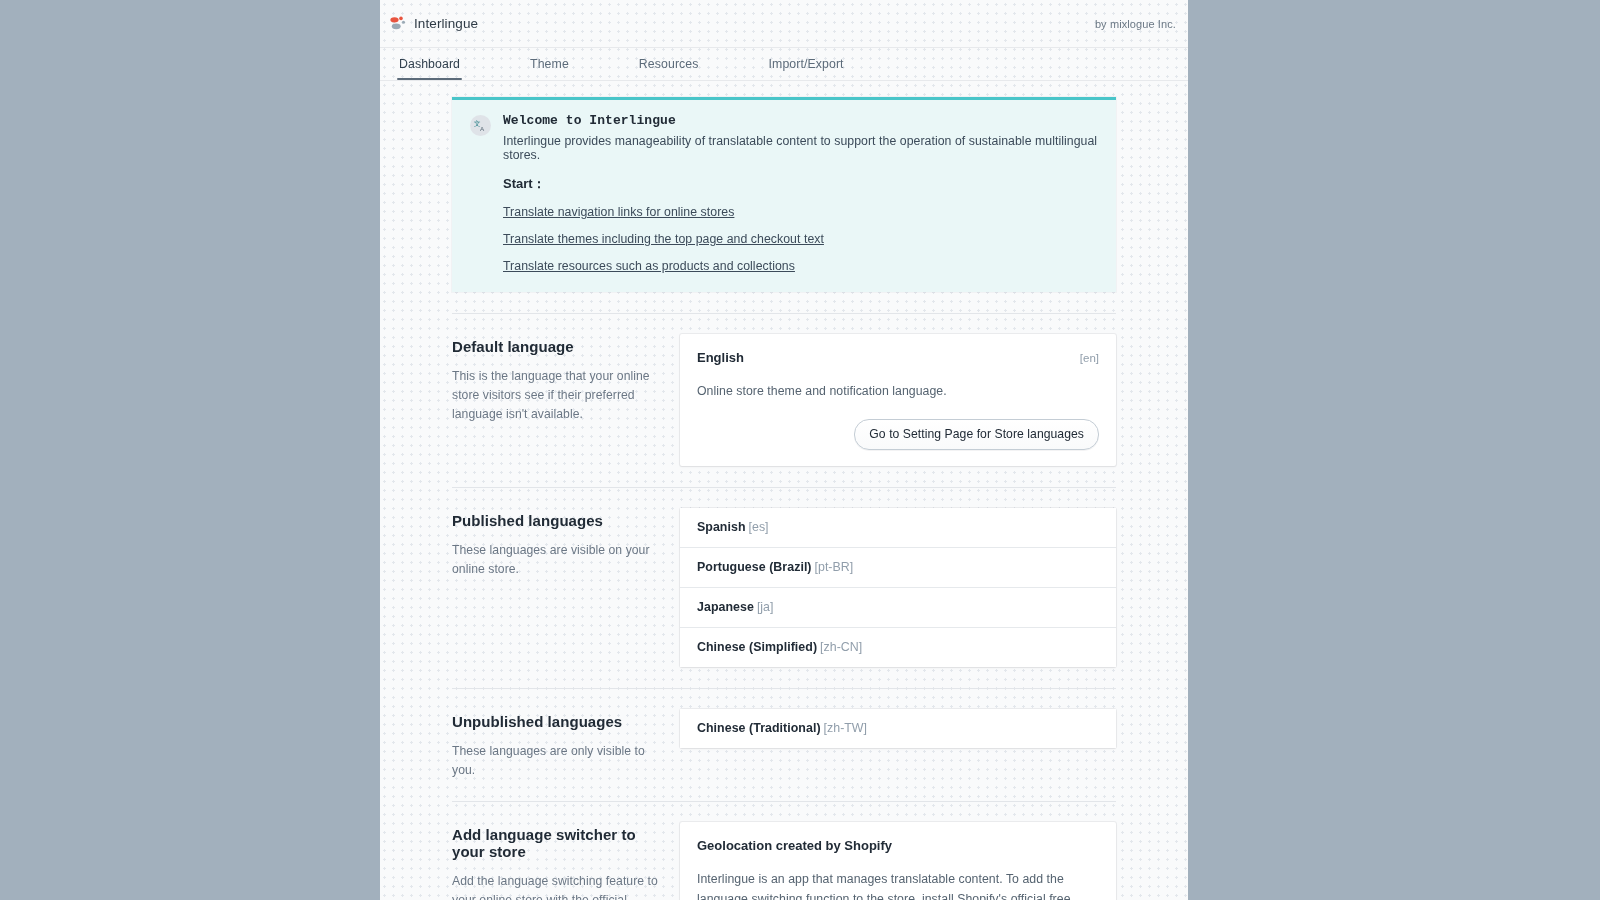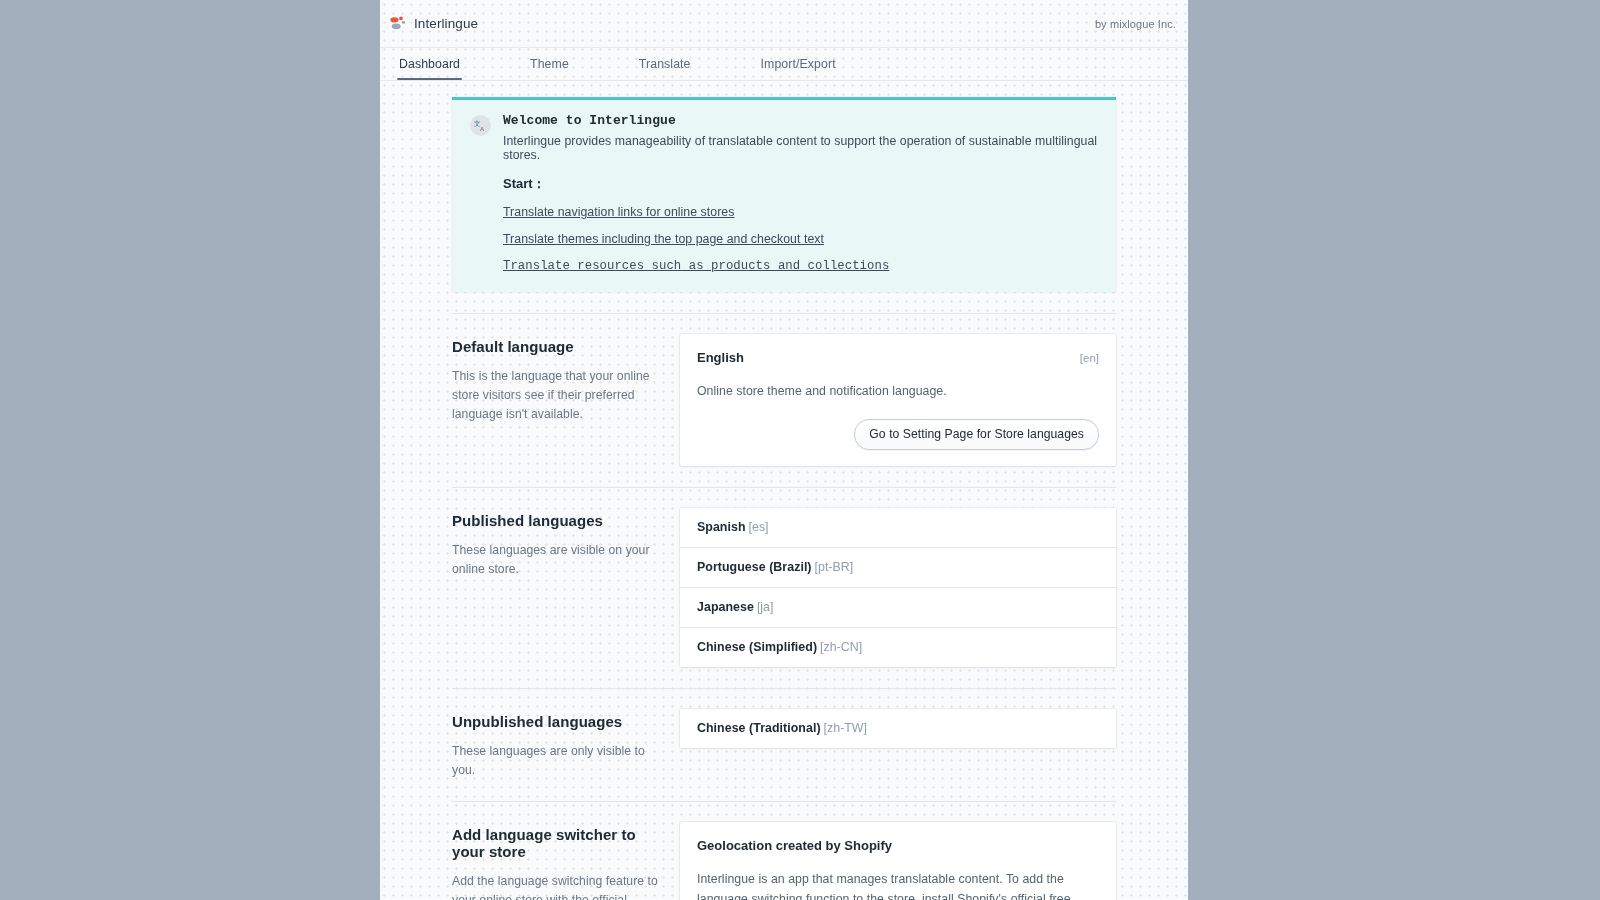--- a/index.html
+++ b/index.html
@@ -142,21 +142,21 @@
   .banner-link {
     display: block;
     font-size: 12.3px;
     color: #3c4b5a;
     text-decoration: underline;
     margin-bottom: 13px;
     width: fit-content;
     cursor: pointer;
     letter-spacing: .05px;
   }
-  .banner-link:last-child { margin-bottom: 0; font-family: Liberation Mono, monospace; }
+  .banner-link:last-child { margin-bottom: 0; }
 
   
   .divider {
     height: 1px;
     background: #e2e5e9;
     margin: 21px 0 0 0;
   }
   .section {
     display: flex;
     padding: 20px 0 0 0;
@@ -270,21 +270,21 @@
         </svg>
       </span>
       <span class="brand-name">Interlingue</span>
     </div>
     <span class="byline">by mixlogue Inc.</span>
   </div>
 
   <div class="navbar">
     <div class="tab active">Dashboard</div>
     <div class="tab">Theme</div>
-    <div class="tab">Translate</div>
+    <div class="tab">Resources</div>
     <div class="tab">Import/Export</div>
   </div>
 
   <div class="page">
 
     <div class="banner">
       <span class="banner-icon">
         <svg viewBox="0 0 24 24" width="15" height="15">
           <text x="1" y="12" font-family="DejaVu Sans, sans-serif" font-size="11" fill="#1f7a82">文</text>
           <text x="11" y="20" font-family="Liberation Sans, sans-serif" font-size="10" fill="#5b6b78">A</text>

